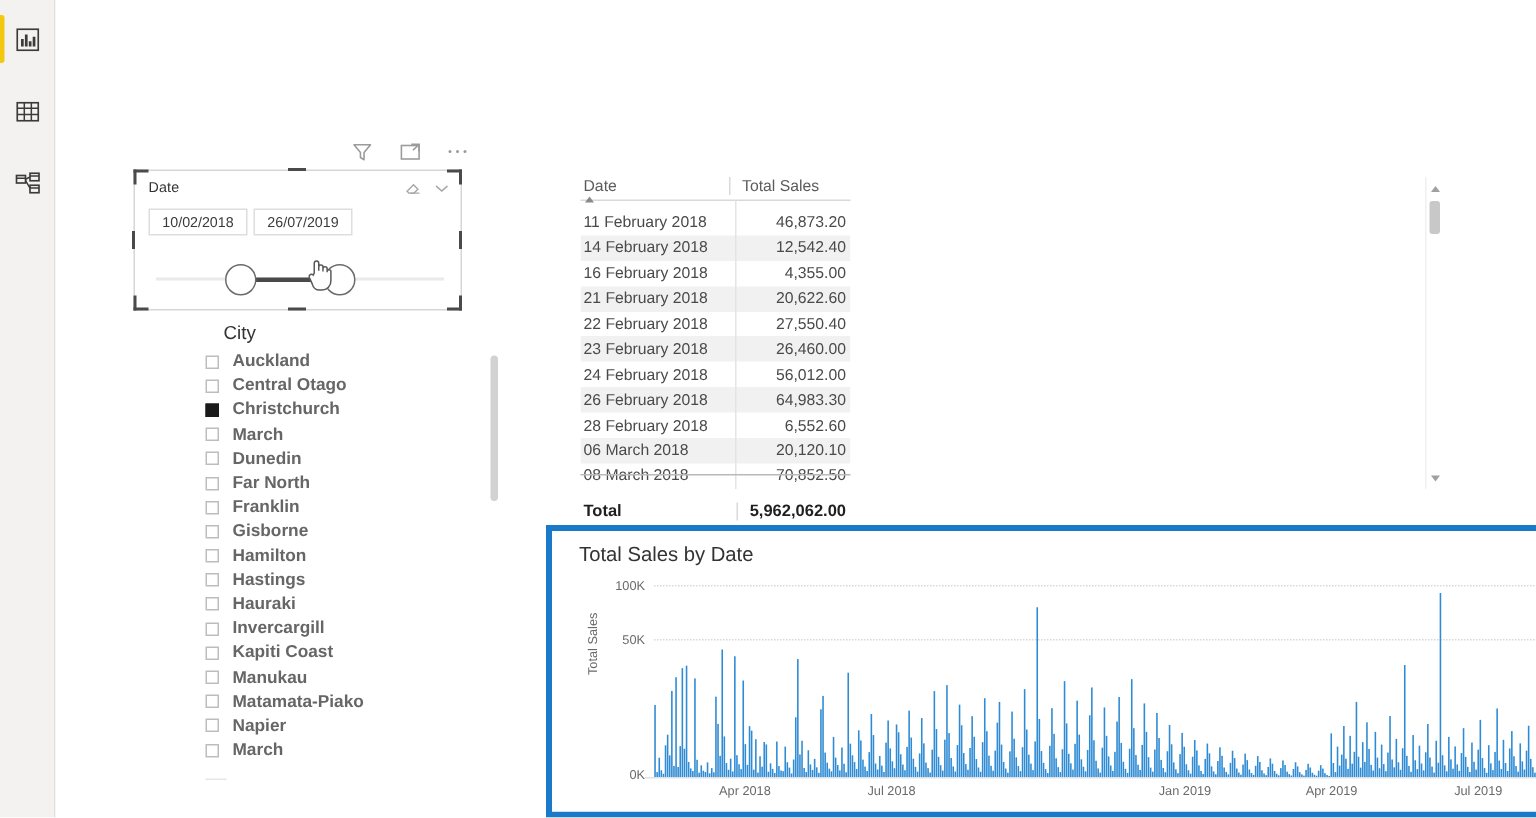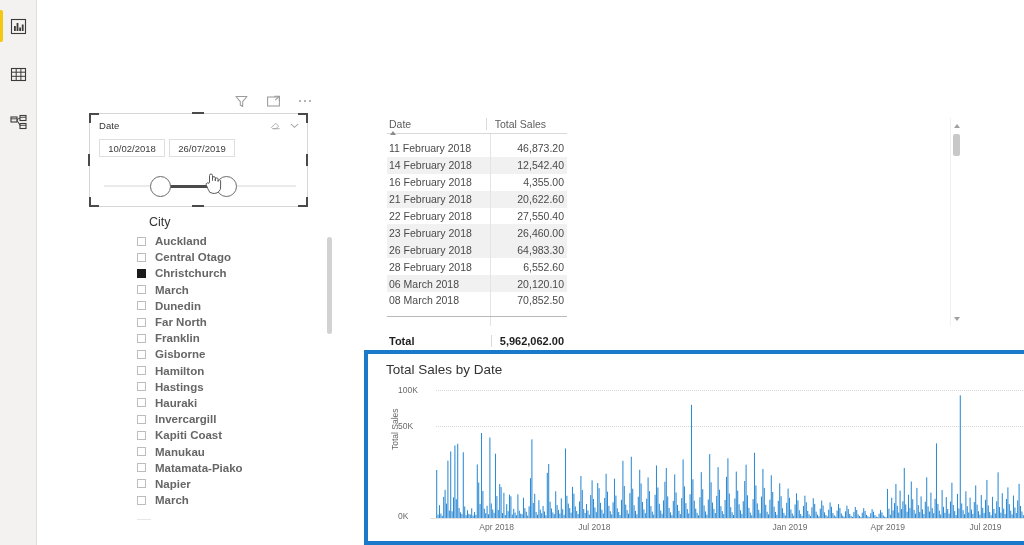--- a/index.html
+++ b/index.html
@@ -307,21 +307,21 @@
   }
   .y-axis-label {
     position: absolute; left: 22px; top: 96px;
     transform: rotate(-90deg); transform-origin: 0 0;
     font-size: 8.5px; color: #6a6a6a;
     white-space: nowrap;
   }
   .y-tick {
     position: absolute; left: 30px;
     font-size: 8.5px; color: #6a6a6a;
-    width: 32px; text-align: left;
+    width: 32px; text-align: right;
   }
   .x-tick {
     position: absolute; top: 168px;
     font-size: 8.5px; color: #6a6a6a;
     white-space: nowrap;
     transform: translateX(-50%);
   }
   .gridline {
     position: absolute; left: 68px; right: 6px;
     height: 0;
@@ -571,20 +571,24 @@
                 <div class="c-date">21 February 2018</div>
                 <div class="c-sales">20,622.60</div>
               </div>
               <div class="tv-row">
                 <div class="c-date">22 February 2018</div>
                 <div class="c-sales">27,550.40</div>
               </div>
               <div class="tv-row alt">
                 <div class="c-date">23 February 2018</div>
                 <div class="c-sales">26,460.00</div>
+              </div>
+              <div class="tv-row">
+                <div class="c-date">24 February 2018</div>
+                <div class="c-sales">56,012.00</div>
               </div>
               <div class="tv-row alt">
                 <div class="c-date">26 February 2018</div>
                 <div class="c-sales">64,983.30</div>
               </div>
               <div class="tv-row">
                 <div class="c-date">28 February 2018</div>
                 <div class="c-sales">6,552.60</div>
               </div>
               <div class="tv-row alt">

